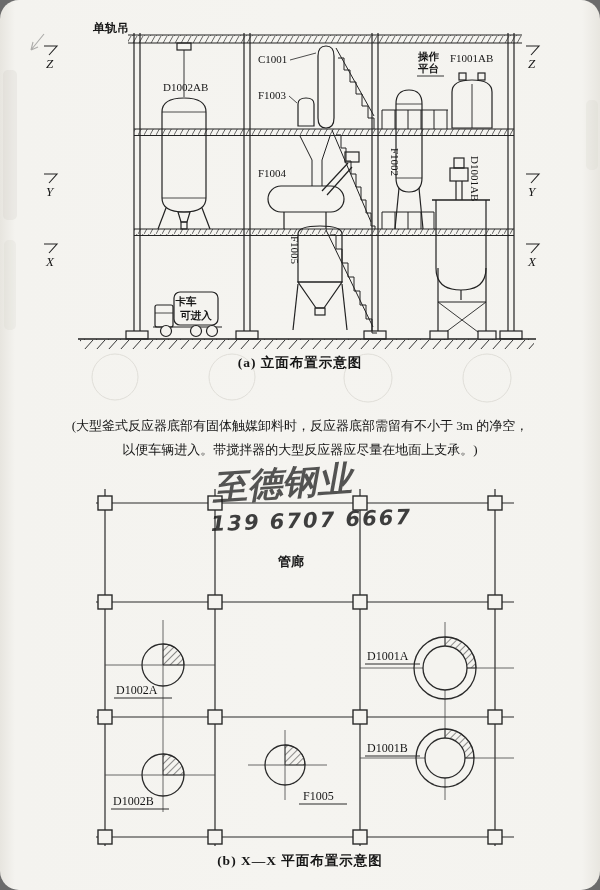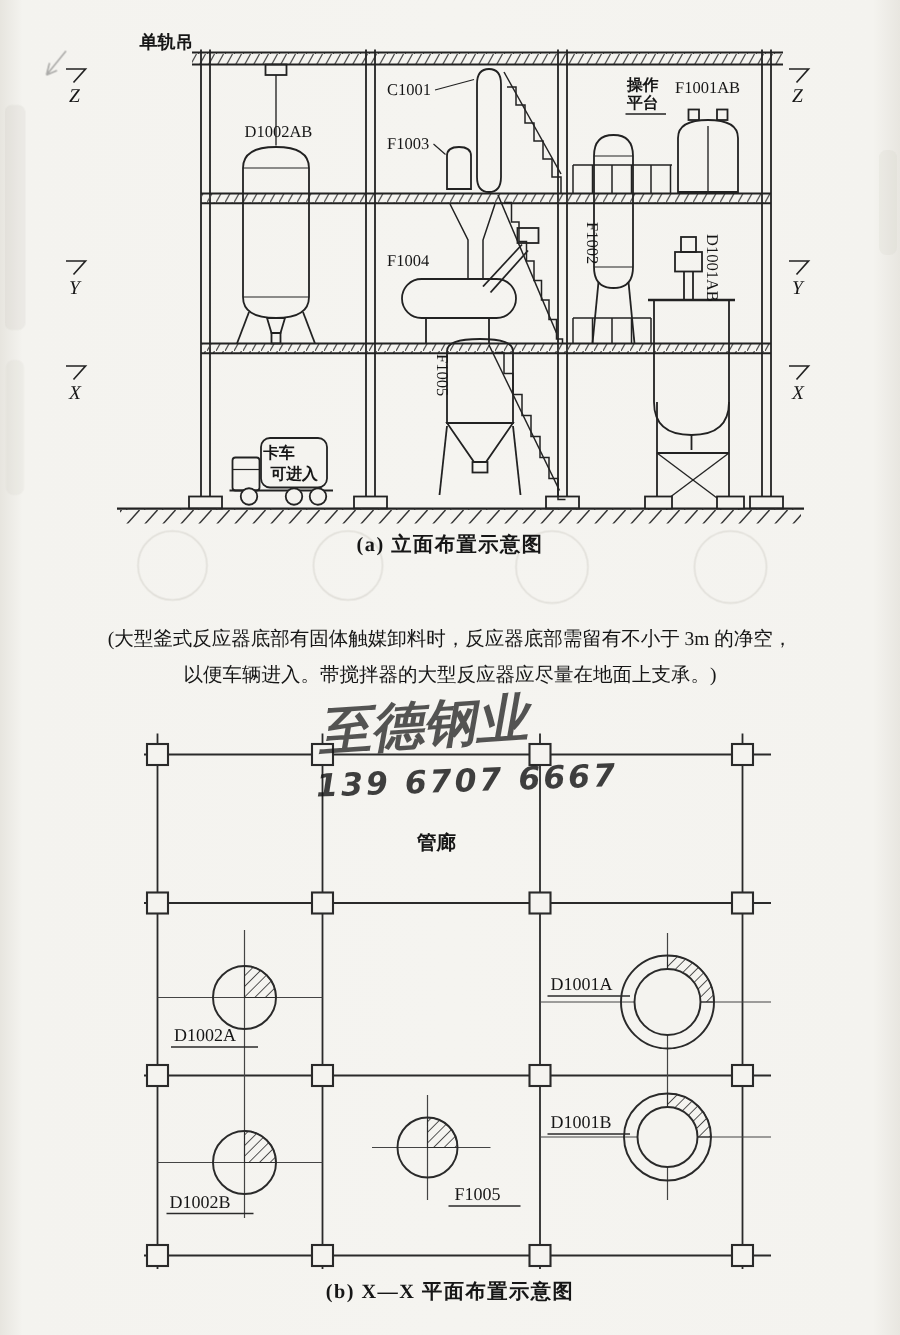--- a/index.html
+++ b/index.html
@@ -1,19 +1,19 @@
 <!DOCTYPE html>
 <html><head>
 <meta charset="utf-8">
 <style>
   html,body{margin:0;padding:0;background:#6b6b6b;}
   .page{
     position:relative;width:600px;height:890px;overflow:hidden;
     background:linear-gradient(90deg,#e7e5df 0,#f4f3ef 2.5%,#f5f4f0 50%,#f4f3ef 97%,#e8e6e0 100%);
-    font-family:"Liberation Serif",serif;color:#1b1b1b;
+    font-family:"Liberation Serif",serif;color:#1b1b1b;border-radius:19px;
   }
   svg text{fill:#161616;stroke:none;font-family:"Liberation Serif",serif;}
   .t10{font-size:10.5px;} .t11{font-size:11px;} .t12{font-size:12px;}
   .t13{font-size:13px;} .cap{font-size:13.5px;letter-spacing:1px;}
   .wm1{font-family:"DejaVu Sans",sans-serif;font-size:35px;font-style:italic;font-weight:bold;opacity:.72;}
   .wm2{font-family:"DejaVu Sans",sans-serif;font-size:21px;font-style:italic;font-weight:bold;letter-spacing:2px;opacity:.82;}
   .faint{opacity:.45;}
 </style>
 </head>
 <body>

